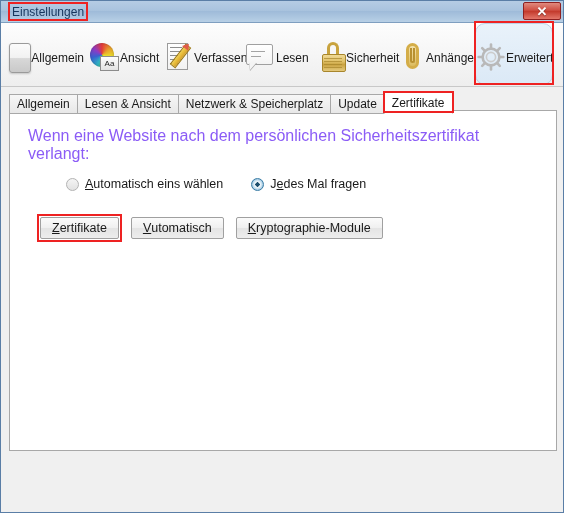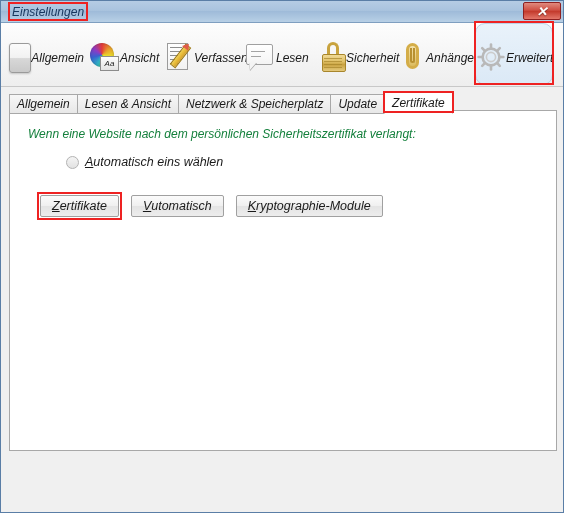--- a/index.html
+++ b/index.html
@@ -11,21 +11,20 @@
     font-family: "Liberation Sans", sans-serif;
   }
   .window {
     position: relative;
     width: 564px;
     height: 513px;
     box-sizing: border-box;
     background: #f0f0f0;
     border: 1px solid #5a7ea6;
     overflow: hidden;
-    font-style: italic;
   }
 
   
   .titlebar {
     position: relative;
     height: 21px;
     background: linear-gradient(to bottom, #b5cce4 0%, #a9c3de 45%, #9fbbd9 50%, #b8d0e6 100%);
     border-bottom: 1px solid #7f9fc0;
     display: flex;
     align-items: center;
@@ -264,22 +263,22 @@
     top: 109px;
     width: 548px;
     height: 341px;
     background: #ffffff;
     border: 1px solid #a8a8a8;
     box-sizing: border-box;
     z-index: 1;
   }
   .panel-inner { padding: 16px 18px; }
   .prompt-text {
-    font-size: 12px;
-    color: #15803d;
+    font-size: 16px;
+    color: #8b5cf6;
     font-family: "Liberation Sans", sans-serif;
   }
   .radio-row {
     margin-top: 14px;
     margin-left: 38px;
     display: flex;
     align-items: center;
   }
   .radio-opt {
     display: flex;
@@ -488,20 +487,24 @@
 
   <div class="panel">
     <div class="panel-inner">
       <div class="prompt-text">Wenn eine Website nach dem persönlichen Sicherheitszertifikat verlangt:</div>
 
       <div class="radio-row">
         <div class="radio-opt">
           <div class="radio-dot"></div>
           <span class="radio-label"><u>A</u><span>utomatisch eins wählen</span></span>
         </div>
+        <div class="radio-opt">
+          <div class="radio-dot on"></div>
+          <span class="radio-label"><span>J</span><u>e</u><span>des Mal fragen</span></span>
+        </div>
       </div>
 
       <div class="btn-row">
         <div class="btn-wrap highlight">
           <div class="btn">
               <u>Z</u>
               <span>ertifikate</span>
             </div>
         </div>
         <div class="btn-wrap">

